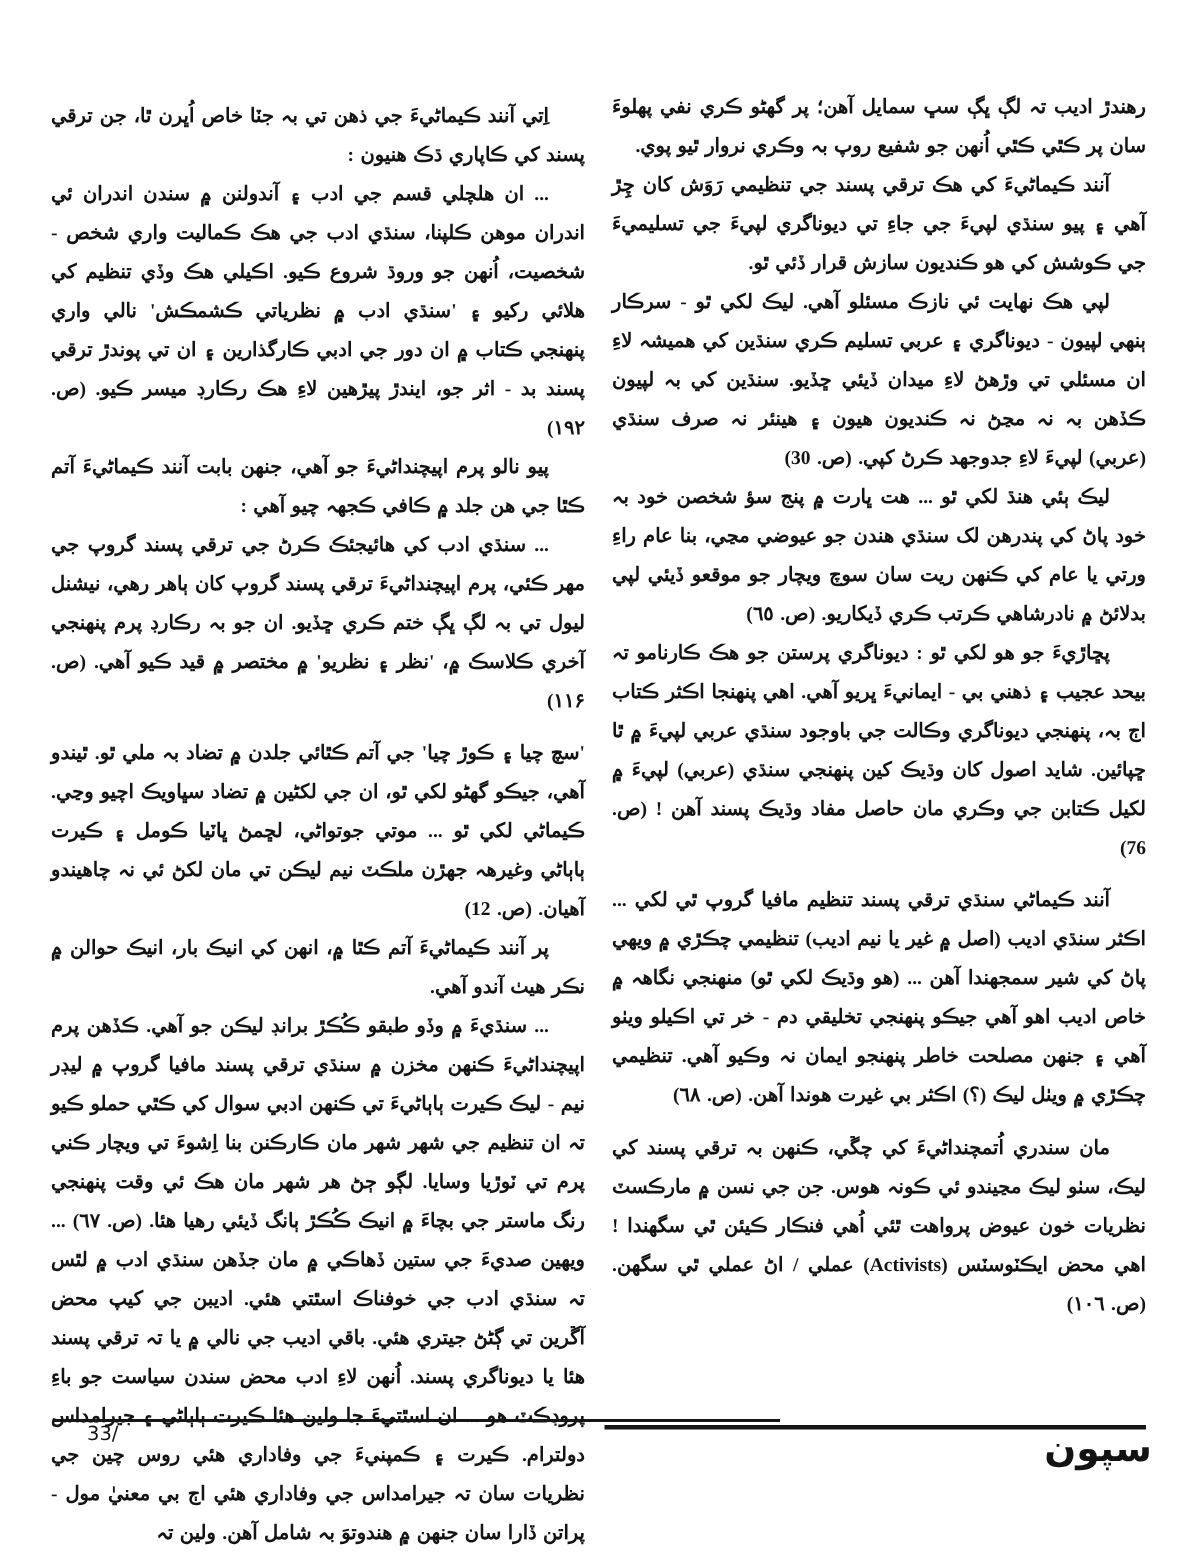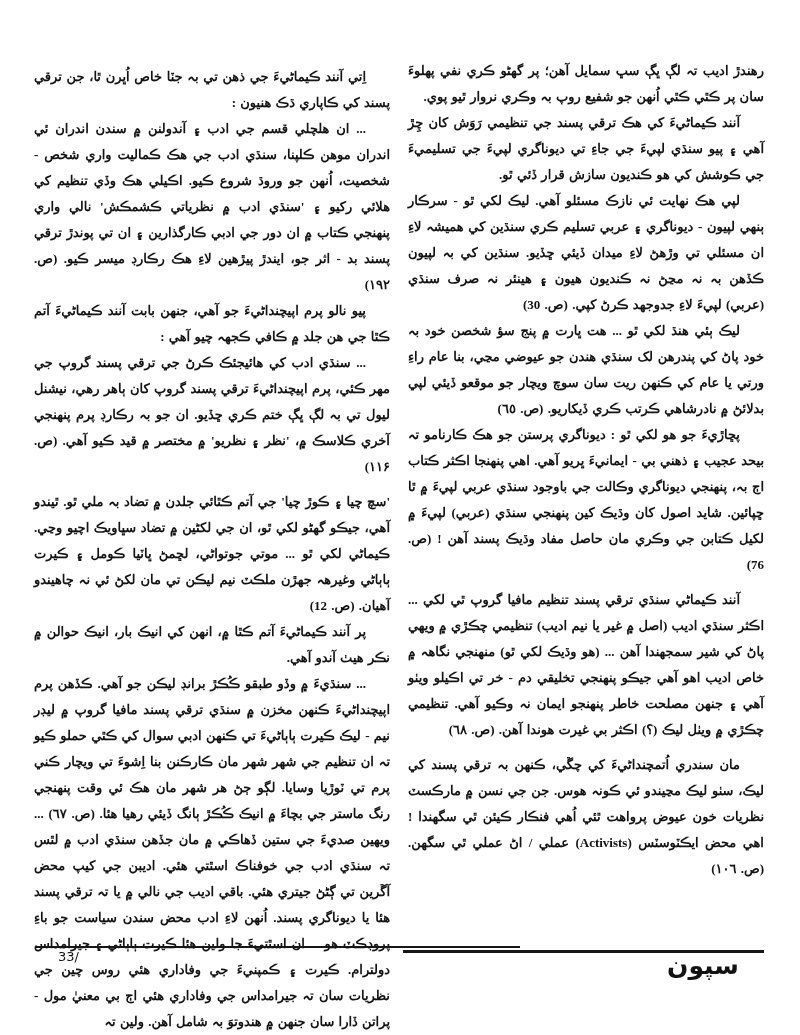--- a/index.html
+++ b/index.html
@@ -31,21 +31,21 @@
   .rule-left{left:36px;top:946px;width:484px;height:2px;}
   .rule-right{left:403px;top:950px;width:361px;height:3px;}
   .page-number{
     position:absolute;left:58px;top:949px;
     font-size:13px;font-weight:normal;
     font-family:"DejaVu Sans", sans-serif;
     direction:ltr;
   }
   .magazine-title{
     position:absolute;left:638px;top:951px;width:130px;
-    direction:rtl;text-align:center;
+    direction:rtl;
     font-size:25px;font-weight:bold;
   }
 </style>
 </head>
 <body>
 
 <div class="page">
 
   <div class="col col-right">
     <p>رهندڙ اديب تہ لڳ ڀڳ سڀ سمايل آهن؛ پر گهڻو ڪري نفي پهلوءَ سان پر ڪٿي ڪٿي اُنهن جو شفيع روپ بہ وڪري نروار ٿيو پوي.</p>

